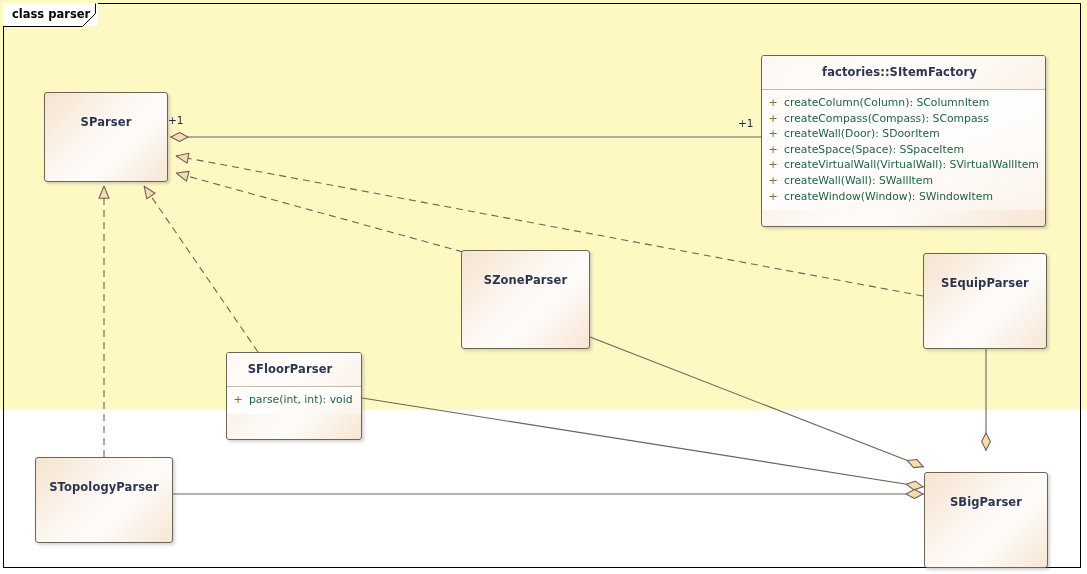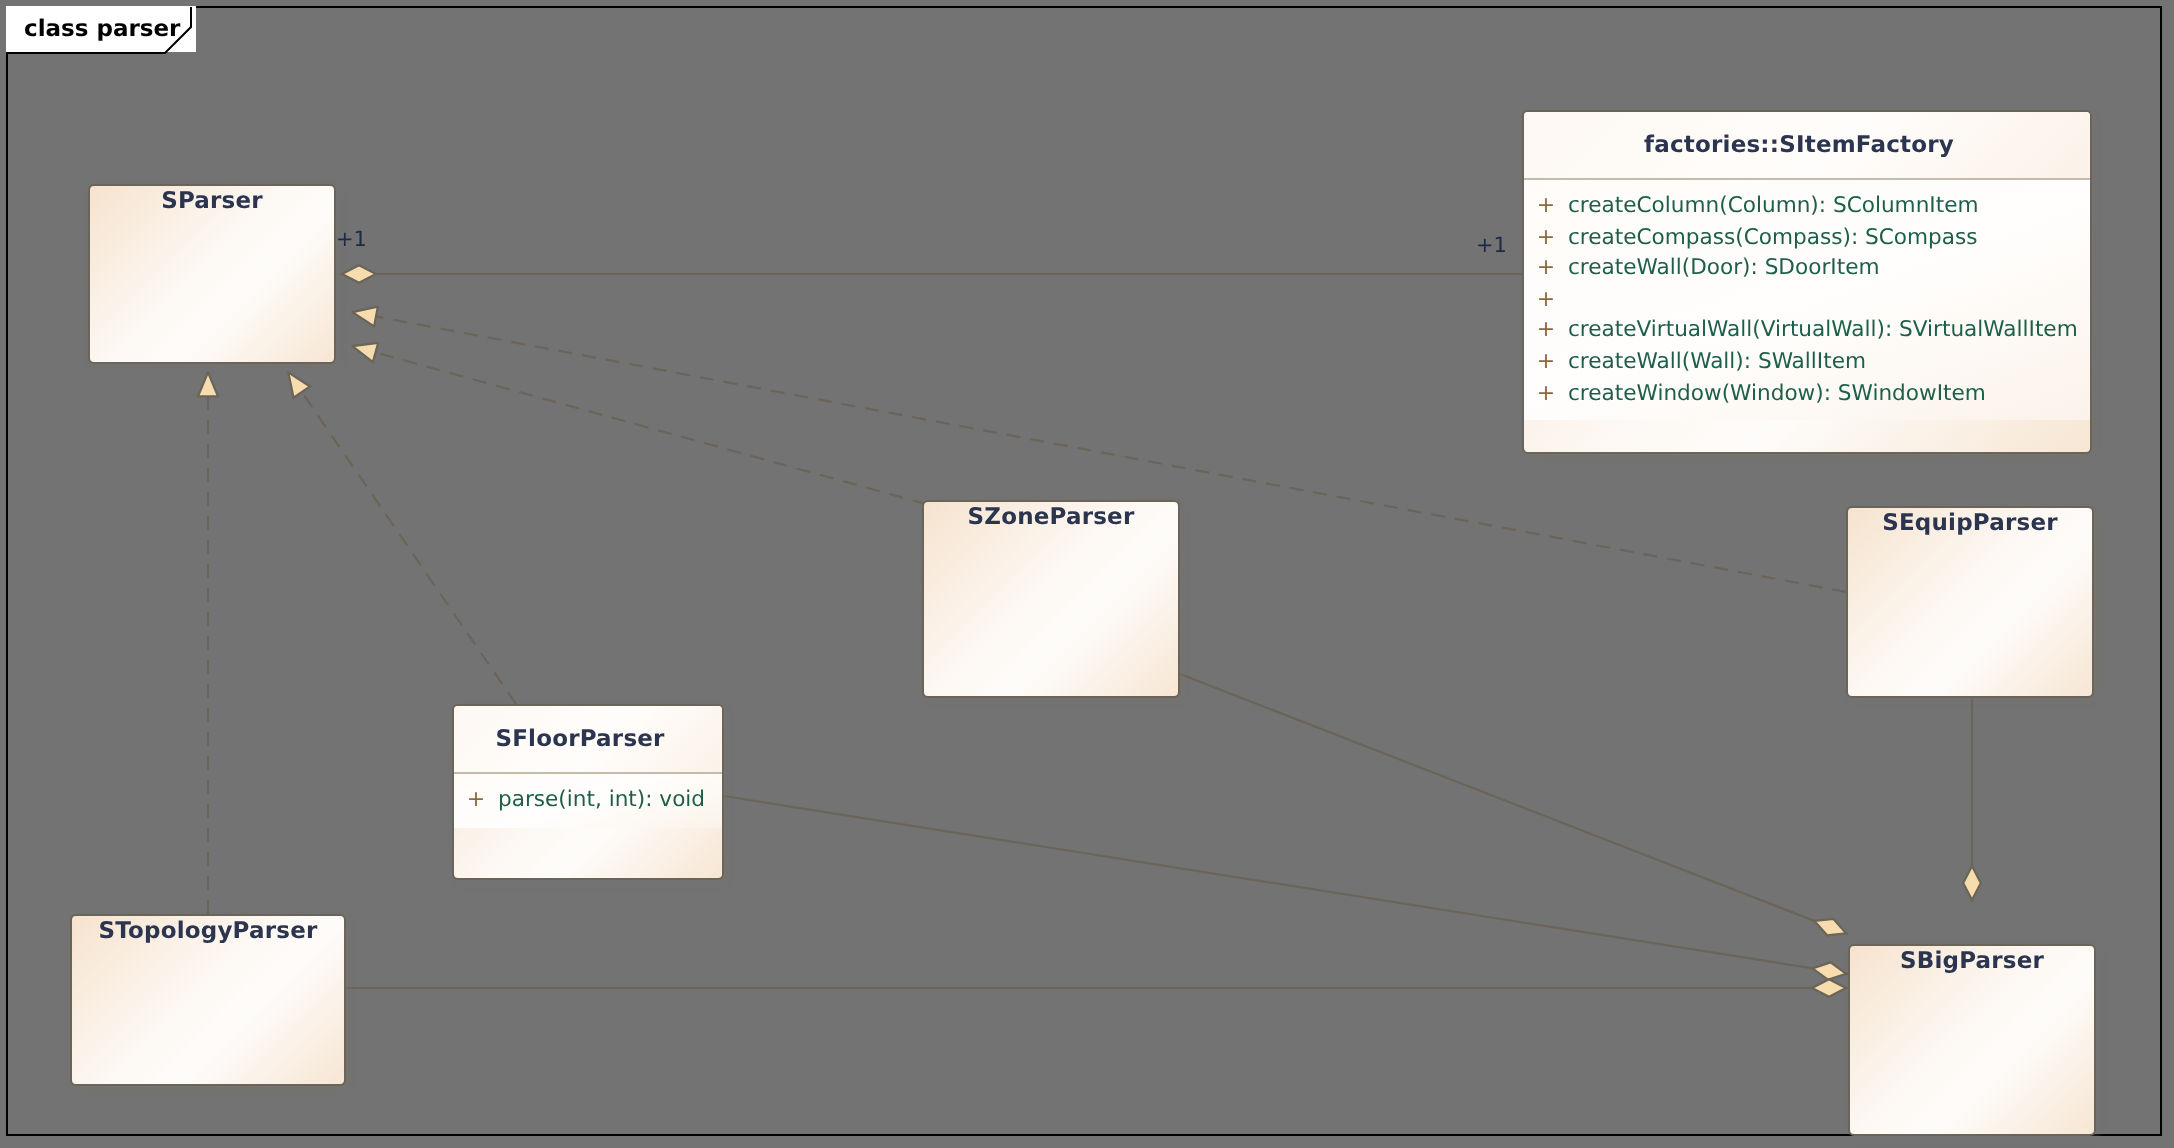--- a/index.html
+++ b/index.html
@@ -11,22 +11,22 @@
   body {
     font-family: "DejaVu Sans", "Liberation Sans", sans-serif;
     width: 1087px;
     height: 574px;
     overflow: hidden;
   }
 
   #diagram-root {
     position: relative;
     width: 1087px;
-    height: 574px;
-    background: #737373;
+    height: 410px;
+    background: #fef9c3;
   }
 
   
   .frame {
     position: absolute;
     left: 3px;
     top: 3px;
     width: 1078px;
     height: 565px;
     border: 1px solid #000000;
@@ -95,20 +95,21 @@
     display: block;
     text-align: center;
     font-size: 11.5px;
     font-weight: bold;
     color: #2c3550;
     letter-spacing: 0.1px;
   }
 
   
   .simple .cls-name {
+    margin-top: 22px;
     text-align: center;
   }
 
   
   .compartment-head {
     padding: 9px 14px 10px 6px;
     border-bottom: 1px solid #c6bbab;
     background-image: linear-gradient(135deg, #fdf8f3 0%, #fffdfb 55%, #fbf2e8 100%);
   }
   .compartment-body {
@@ -206,20 +207,21 @@
       <div class="member">
         <span class="vis">+</span>
         <span class="sig">createCompass(Compass): SCompass</span>
       </div>
       <div class="member">
         <span class="vis">+</span>
         <span class="sig">createWall(Door): SDoorItem</span>
       </div>
       <div class="member">
         <span class="vis">+</span>
+        <span class="sig">createSpace(Space): SSpaceItem</span>
       </div>
       <div class="member">
         <span class="vis">+</span>
         <span class="sig">createVirtualWall(VirtualWall): SVirtualWallItem</span>
       </div>
       <div class="member">
         <span class="vis">+</span>
         <span class="sig">createWall(Wall): SWallItem</span>
       </div>
       <div class="member">

